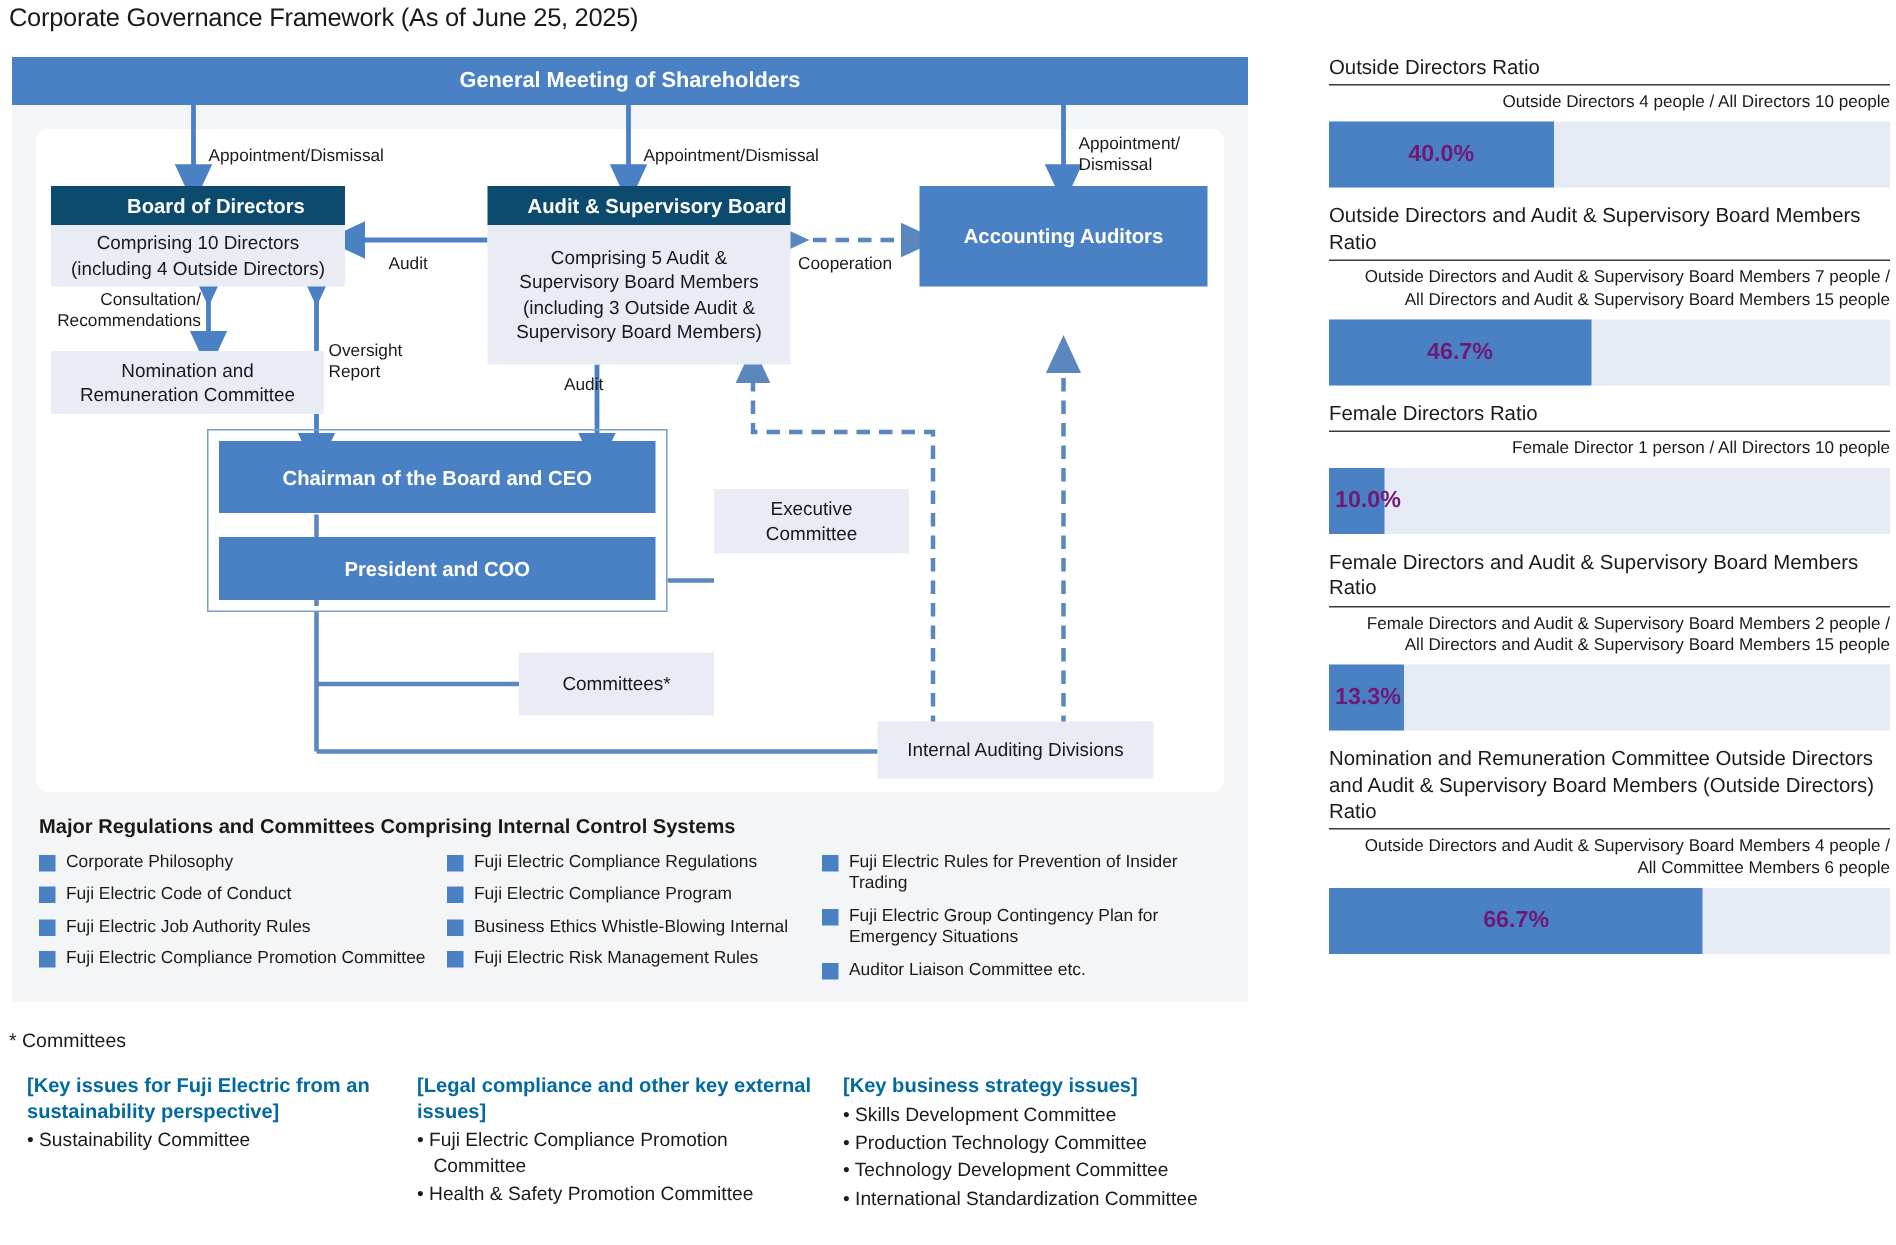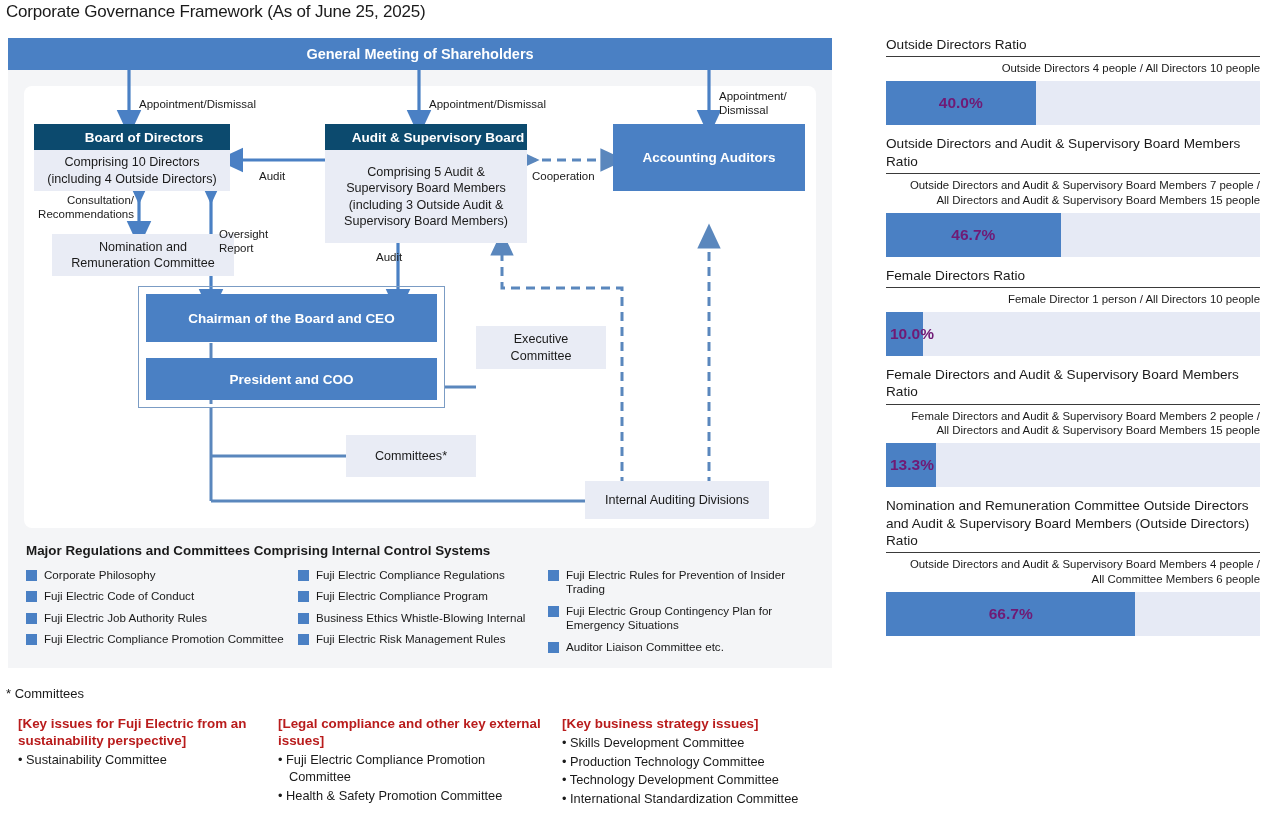--- a/index.html
+++ b/index.html
@@ -150,21 +150,21 @@
   #footnote-label {
     font-size: 13px;
     color: #1a1a1a;
     margin-bottom: 14px;
   }
   .fn-cols { position: relative; height: 140px; }
   .fn-col { position: absolute; top: 0; }
   .fn-head {
     font-size: 13.4px;
     font-weight: bold;
-    color: #b91c1c;
+    color: #0369a1;
     line-height: 1.28;
     margin-bottom: 3px;
   }
   .fn-item {
     font-size: 12.8px;
     color: #1a1a1a;
     line-height: 1.3;
     margin-bottom: 2px;
     padding-left: 11px;
     text-indent: -11px;
@@ -283,21 +283,21 @@
     <div class="node" style="left:317px; top:86px; width:202px;">
       <div class="node-head" style="height:26px;">Audit &amp; Supervisory Board</div>
       <div class="node-body" style="height:93px; white-space:pre-line;">Comprising 5 Audit &amp;
 Supervisory Board Members
 (including 3 Outside Audit &amp;
 Supervisory Board Members)</div>
     </div>
 
     <div class="node node-solid" style="left:605px; top:86px; width:192px; height:67px;">Accounting Auditors</div>
 
-    <div class="node node-light" style="left:26px; top:196px; width:182px; height:42px; white-space:pre-line;margin-left:18px;">Nomination and
+    <div class="node node-light" style="left:26px; top:196px; width:182px; height:42px; white-space:pre-line;">Nomination and
 Remuneration Committee</div>
 
     <div class="exec-frame" style="left:130px; top:248px; width:307px; height:122px;"></div>
 
     <div class="node node-solid" style="left:138px; top:256px; width:291px; height:48px;">Chairman of the Board and CEO</div>
 
     <div class="node node-solid" style="left:138px; top:320px; width:291px; height:42px;">President and COO</div>
 
     <div class="node node-light" style="left:468px; top:288px; width:130px; height:43px; white-space:pre-line;">Executive
 Committee</div>

